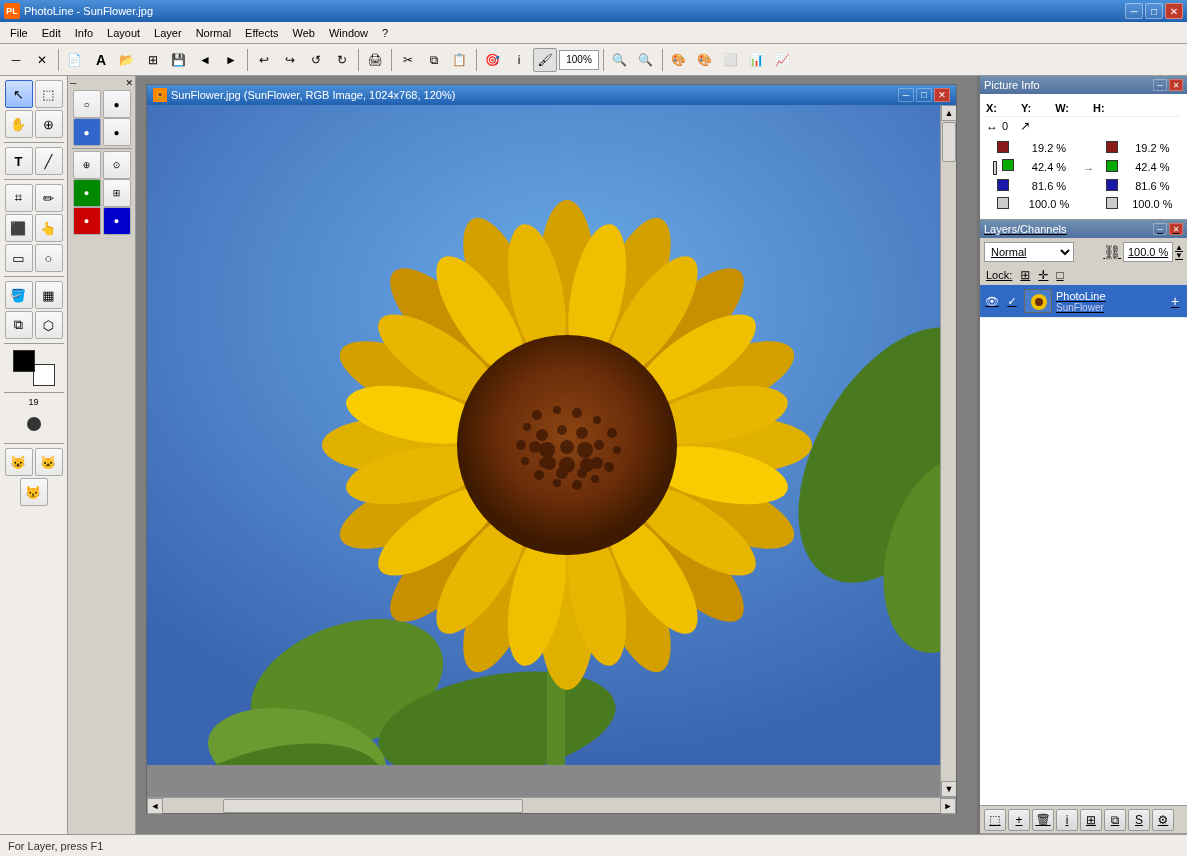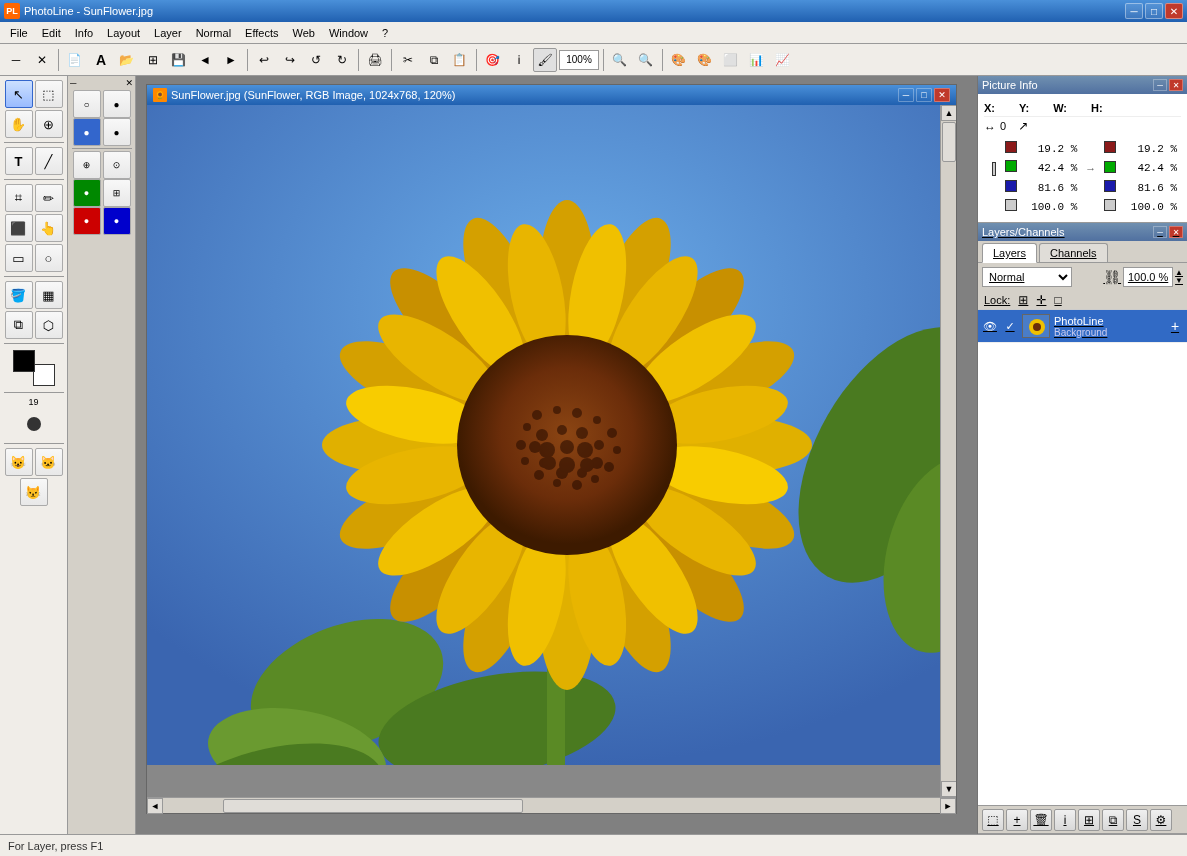--- a/index.html
+++ b/index.html
@@ -177,21 +177,21 @@
       flex-shrink: 0;
     }
     .scroll-arrow-h { width: 16px; height: 16px; display: flex; align-items: center; justify-content: center; background: #e0ddd8; border: 1px solid #999; cursor: pointer; font-size: 9px; flex-shrink: 0; }
     .scroll-track-h { flex: 1; background: #d4d0c8; position: relative; }
     .scroll-thumb-h { height: 14px; width: 300px; background: #e0ddd8; border: 1px solid #999; margin: 1px 60px; border-radius: 2px; }
 
     
     .right-panels {
       width: 210px;
       background: #0ea5e9;
-      border-left: 1px solid #737373;
+      border-left: 3px solid #737373;
       display: flex;
       flex-direction: column;
     }
 
     .panel {
       border-bottom: 1px solid #999;
       background: #d4d0c8;
     }
     .panel-title-bar {
       background: linear-gradient(to bottom, #7090b0, #5070a0);
@@ -206,21 +206,21 @@
     .panel-controls { display: flex; gap: 2px; }
     .panel-btn { width: 14px; height: 12px; border: 1px solid rgba(255,255,255,0.3); display: flex; align-items: center; justify-content: center; font-size: 8px; color: white; cursor: pointer; }
     .panel-btn.close { background: #c0392b; }
 
     .picture-info-content {
       padding: 6px;
       background: white;
     }
 
     .color-table { width: 100%; border-collapse: collapse; margin-top: 4px; }
-    .color-table td { padding: 2px 4px; font-size: 11px; text-align: right; font-family: Liberation Mono, monospace; }
+    .color-table td { padding: 2px 4px; font-size: 11px; text-align: center; }
     .color-row td { border: none; }
 
     .layers-channels-content {
       flex: 1;
       display: flex;
       flex-direction: column;
       text-decoration: underline;
     }
     .tabs-bar {
       display: flex;
@@ -687,24 +687,20 @@
 
     <div class="panel layers-channels-content" style="flex:1; display:flex; flex-direction:column;">
       <div class="panel-title-bar">
         <span>Layers/Channels</span>
         <div class="panel-controls">
           <div class="panel-btn">─</div>
           <div class="panel-btn close">✕</div>
         </div>
       </div>
 
-      <div class="tabs-bar">
-        <div class="tab active">Layers</div>
-        <div class="tab">Channels</div>
-      </div>
 
       <div class="layer-controls">
         <select class="blend-select">
           <option>Normal</option>
           <option>Multiply</option>
           <option>Screen</option>
           <option>Overlay</option>
         </select>
         <div style="margin-left:auto; display:flex; align-items:center; gap:2px;">
           <span style="font-size:14px; cursor:pointer;">⛓</span>
@@ -729,21 +725,21 @@
           <div class="layer-link">✓</div>
           <div class="layer-thumb">
             <svg width="28" height="24" viewBox="0 0 28 24">
               <rect width="28" height="24" fill="#4a7dc8"></rect>
               <ellipse cx="14" cy="12" rx="8" ry="8" fill="#f0c000"></ellipse>
               <circle cx="14" cy="12" r="4" fill="#6b2d0a"></circle>
             </svg>
           </div>
           <div style="flex:1;">
             <div class="layer-name">PhotoLine</div>
-            <div class="layer-subname">Background</div>
+            <div class="layer-subname">SunFlower</div>
           </div>
           <div class="layer-add-btn">+</div>
         </div>
       </div>
 
       <div class="layers-bottom-toolbar">
         <div class="lb-btn" title="New Group">⬚</div>
         <div class="lb-btn" title="New Layer">+</div>
         <div class="lb-btn" title="Delete Layer">🗑</div>
         <div class="lb-btn" title="Layer Info">ℹ</div>

